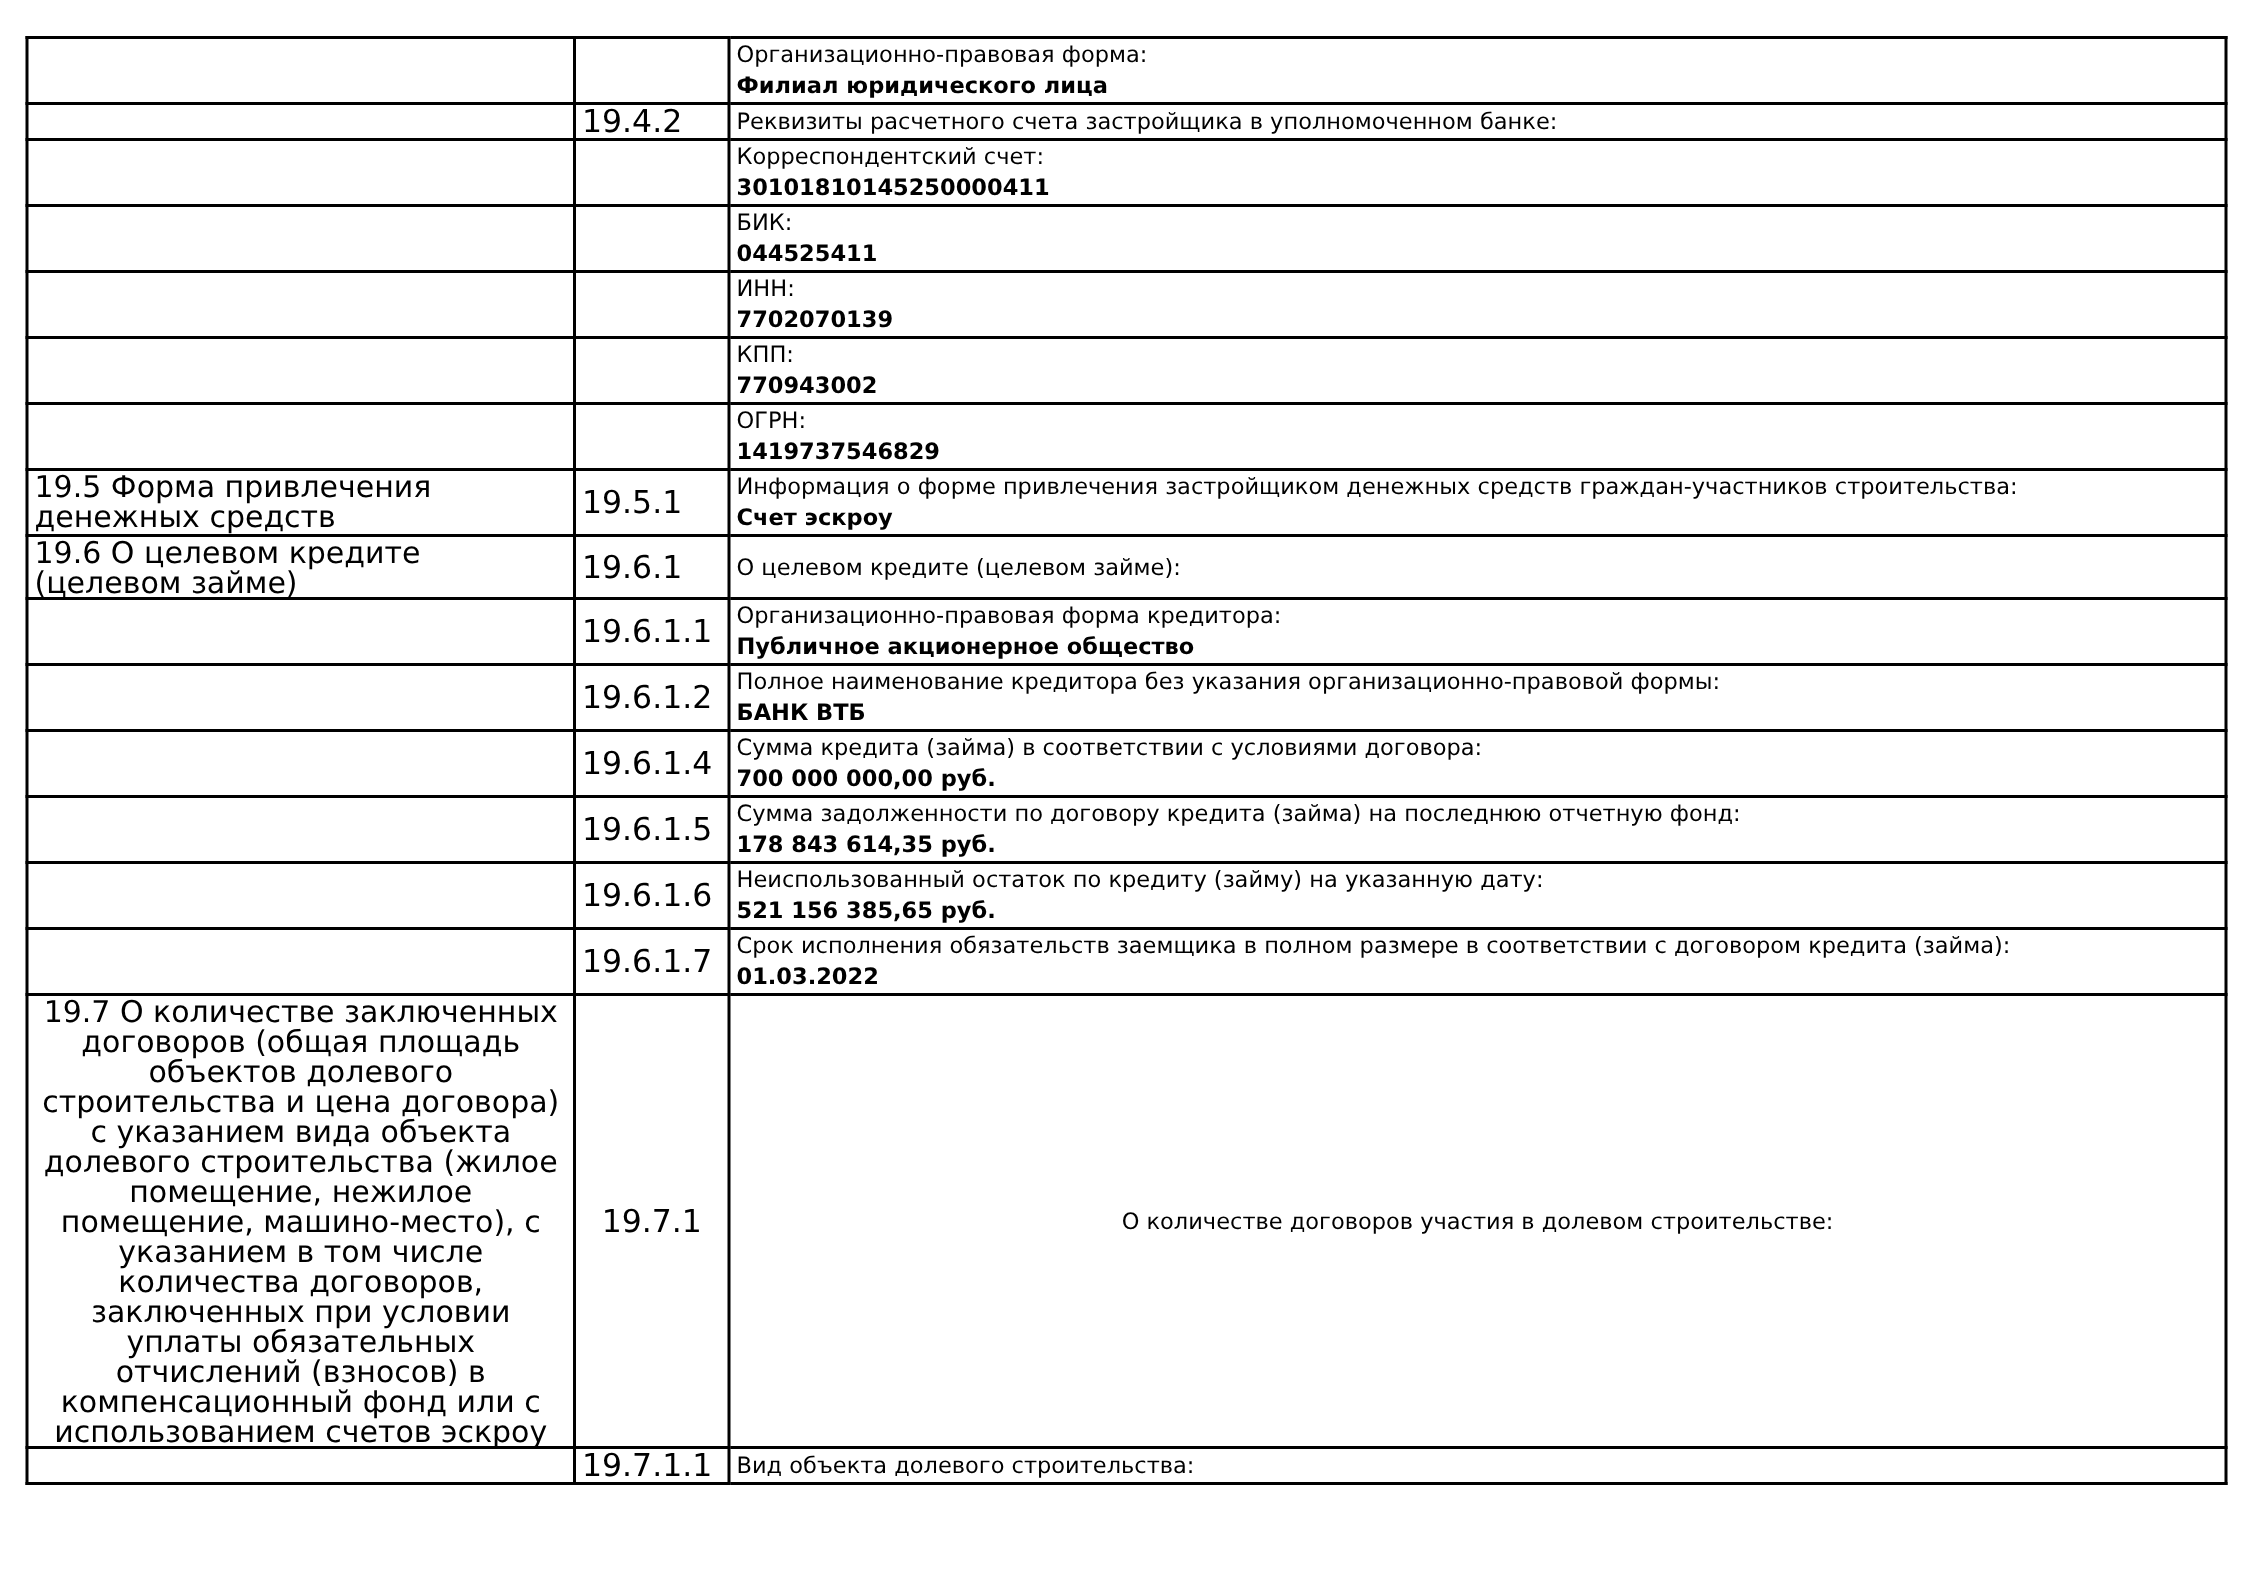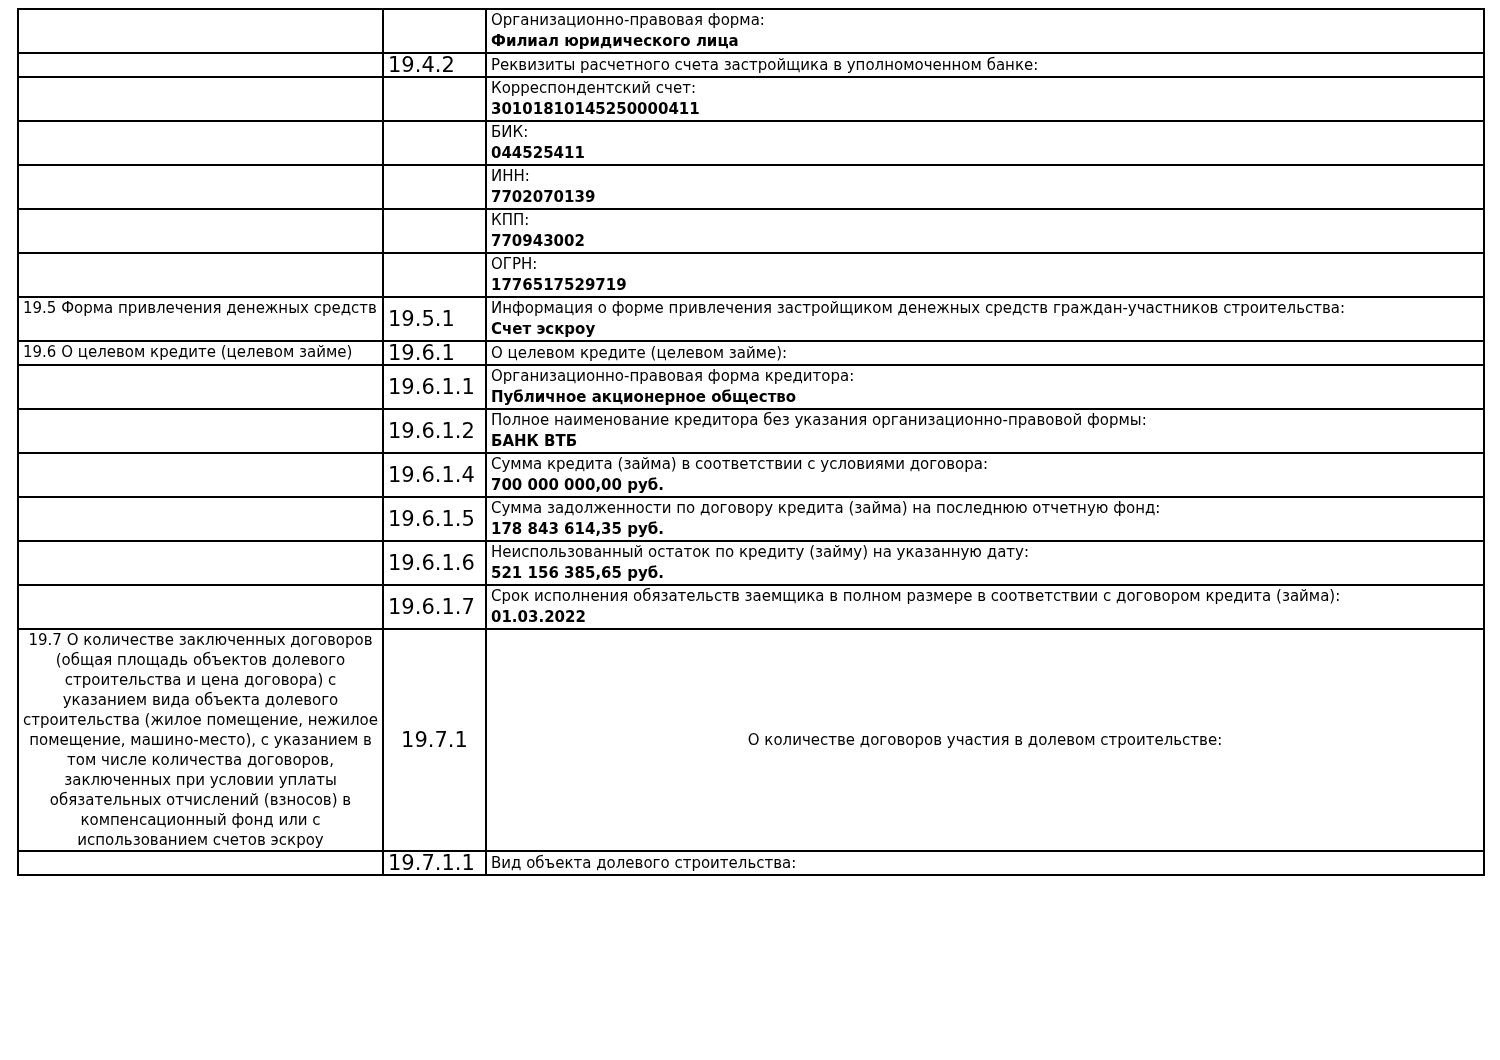--- a/index.html
+++ b/index.html
@@ -12,35 +12,35 @@
   .page {
     position: relative;
     width: 1500px;
     height: 1060px;
     background: #ffffff;
     overflow: hidden;
   }
   table.decl {
     position: absolute;
     left: 17px;
-    top: 8px;
+    top: 24px;
     width: 1466px;
     border-collapse: collapse;
     table-layout: fixed;
     padding-left: 48px;
   }
   table.decl td {
     border: 2px solid #000000;
     padding: 0 4px;
     overflow: hidden;
     word-wrap: break-word;
   }
   td.left-cell {
     vertical-align: top;
-    font-size: 15px;
+    font-size: 20px;
     line-height: 20px;
     padding-top: 1px;
   }
   td.code-cell {
     vertical-align: middle;
     font-size: 21px;
     line-height: 21px;
     padding-left: 6px;
   }
   td.content-cell {
@@ -119,21 +119,21 @@
           <td class="content-cell">
             <div class="field-label">КПП:</div>
             <div class="field-value">770943002</div>
           </td>
         </tr>
         <tr>
           <td class="left-cell"></td>
           <td class="code-cell"></td>
           <td class="content-cell">
             <div class="field-label">ОГРН:</div>
-            <div class="field-value">1776517529719</div>
+            <div class="field-value">1419737546829</div>
           </td>
         </tr>
         <tr>
           <td class="left-cell">19.5 Форма привлечения денежных средств</td>
           <td class="code-cell">19.5.1</td>
           <td class="content-cell">
             <div class="field-label">Информация о форме привлечения застройщиком денежных средств граждан-участников строительства:</div>
             <div class="field-value">Счет эскроу</div>
           </td>
         </tr>

